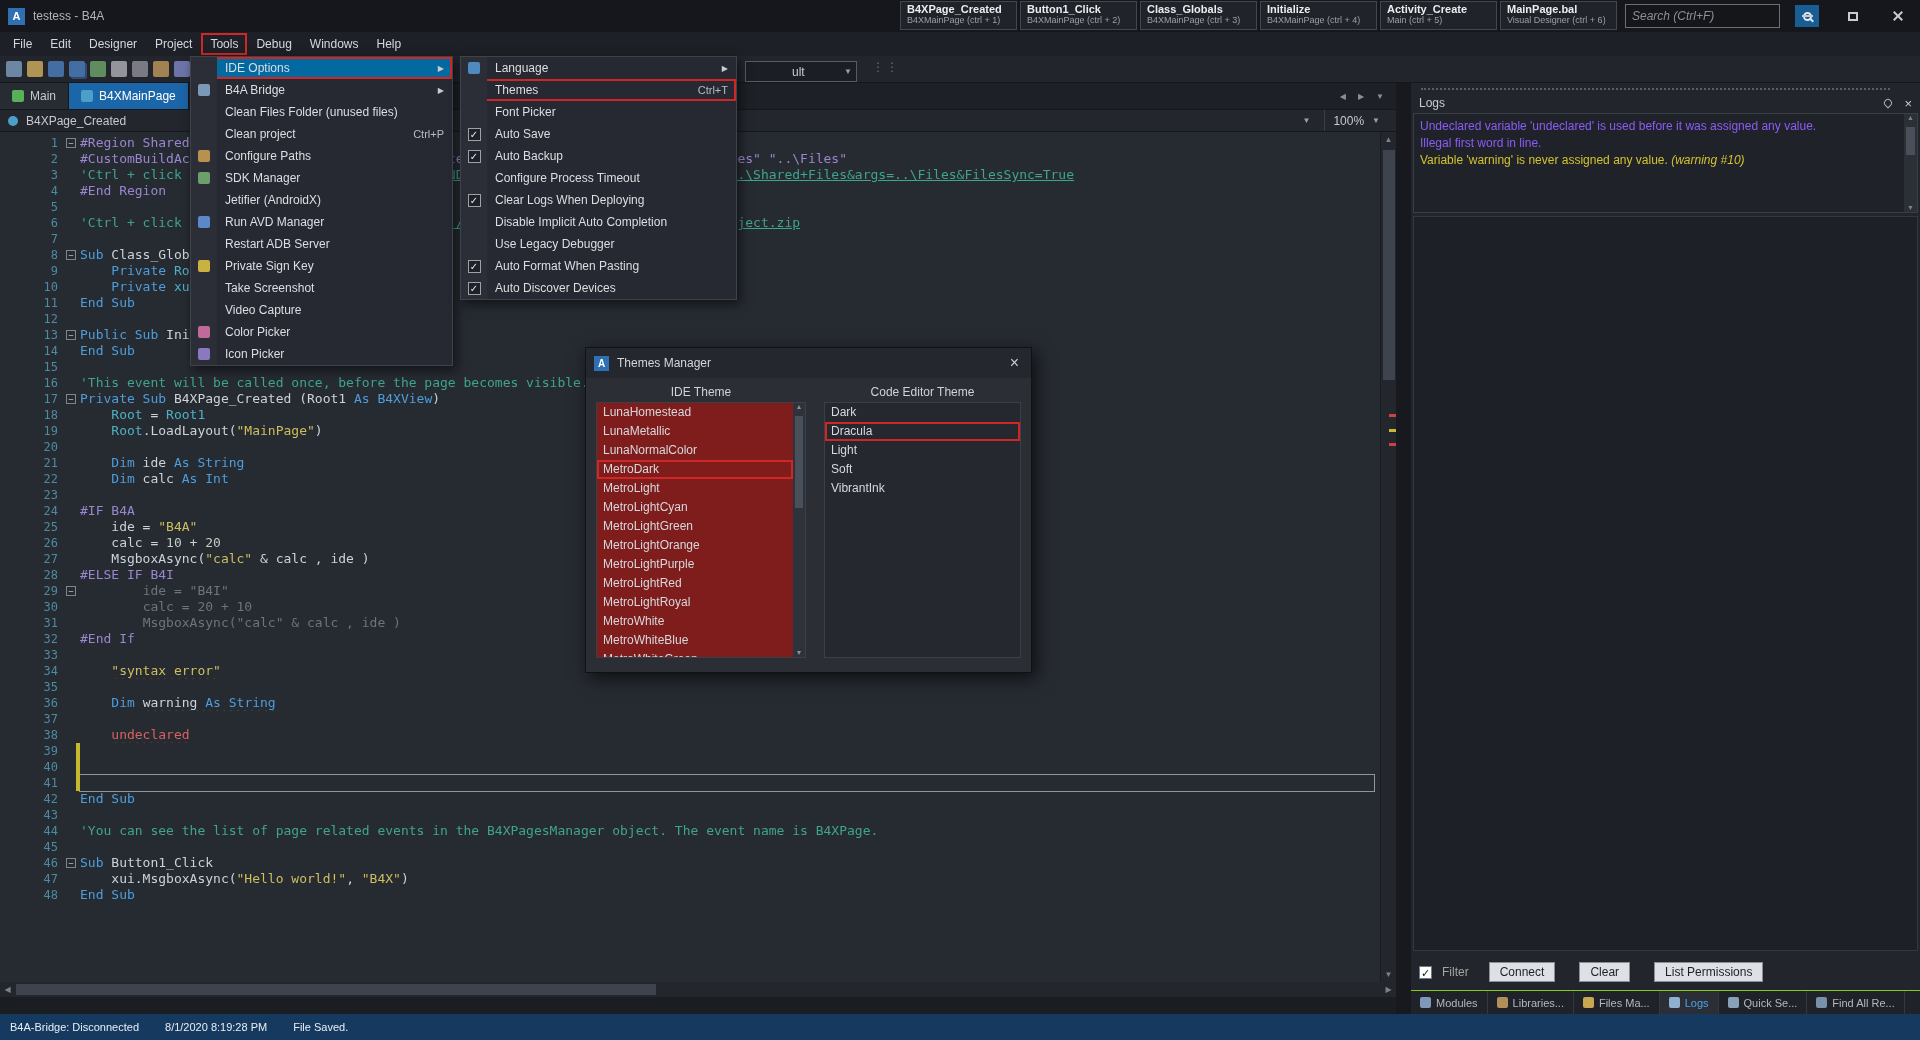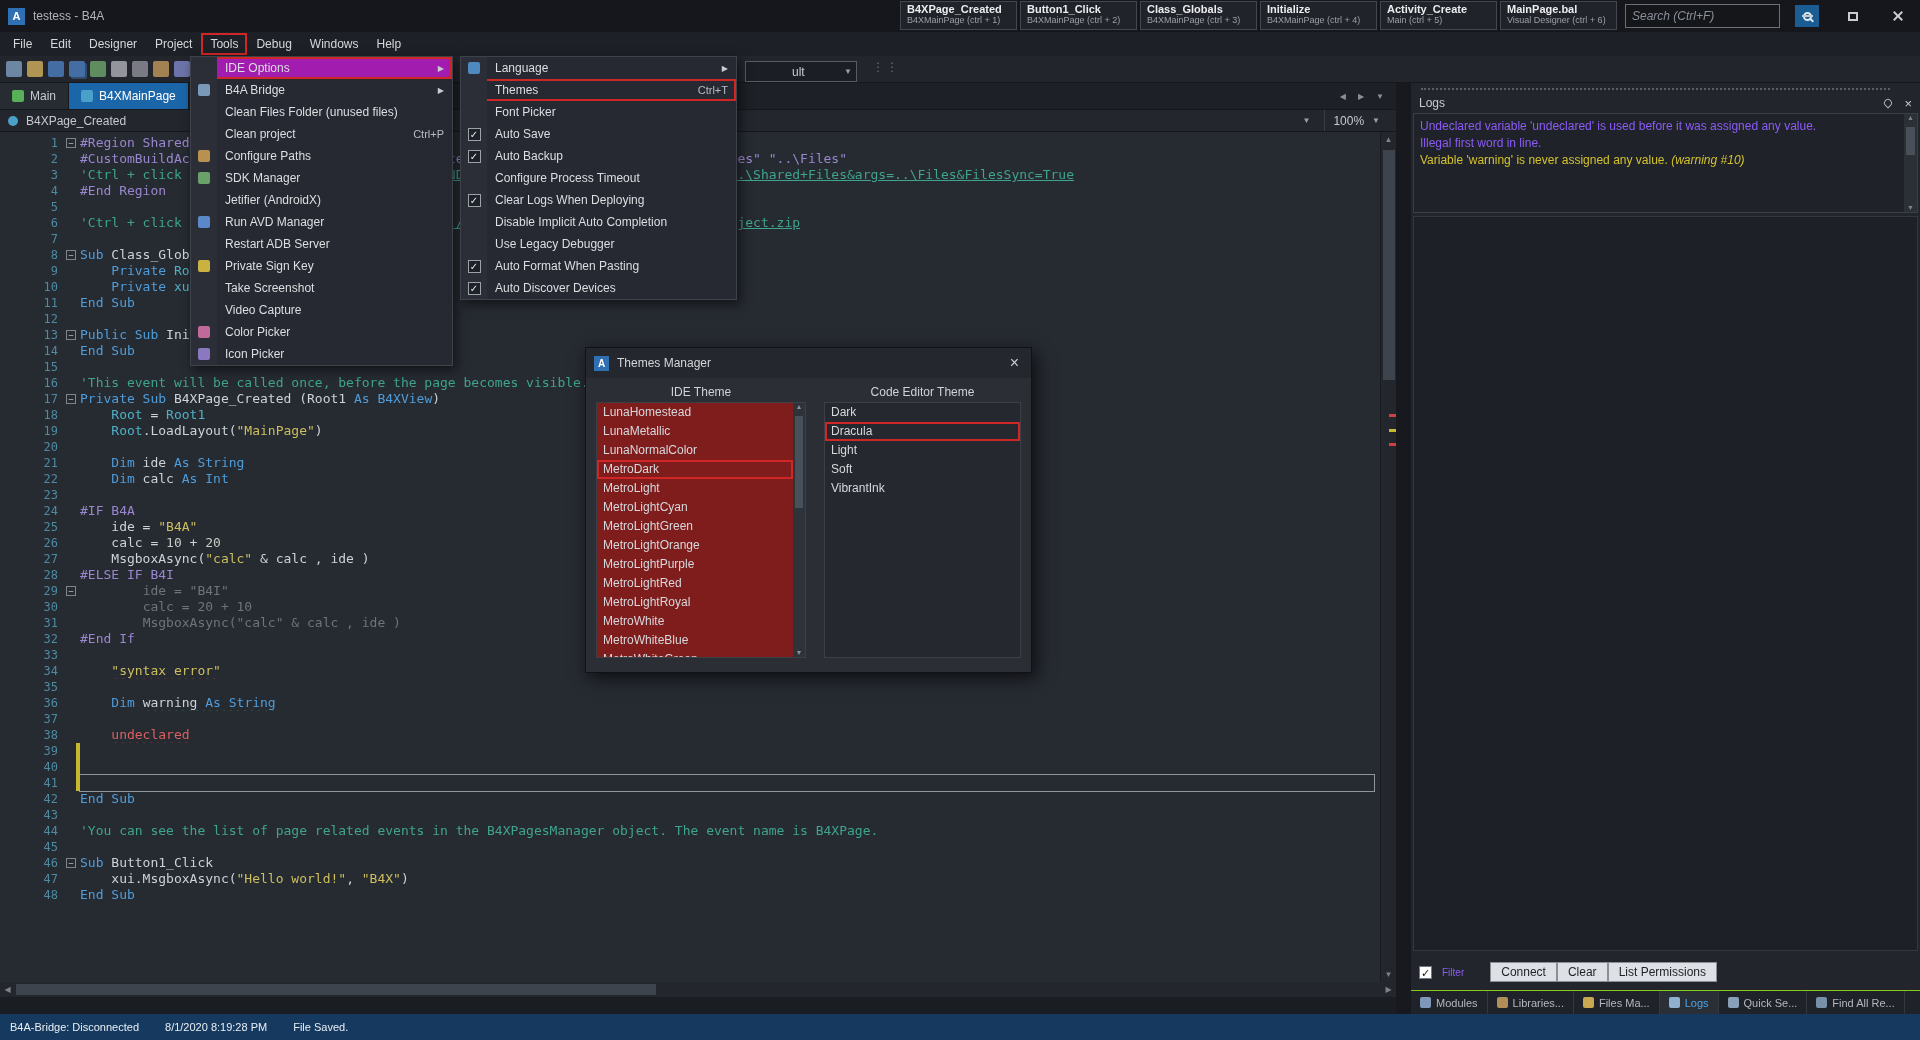--- a/index.html
+++ b/index.html
@@ -98,38 +98,38 @@
 .log-line{font-size:12px;line-height:17px;white-space:nowrap}
 .log-error{color:#8b5cf6}
 .log-warning{color:#d3c22f}
 .log-suffix{font-style:italic}
 .err-sb{position:absolute;right:0;top:0;bottom:0;width:13px;background:#2b2f36;text-align:center;font-size:7px;color:#7a828c}
 .err-sb .sb-thumb{position:absolute;left:2px;top:13px;width:9px;height:28px;background:#4a5059}
 .err-sb .sb-down{position:absolute;bottom:1px;left:0;right:0}
 .big-box{flex:1;margin:3px 2px;background:#1d2026;border:1px solid #33373e}
 .btn-row{height:36px;display:flex;align-items:center;gap:10px;padding:0 8px}
 .chk{width:13px;height:13px;background:#fff;border:1px solid #707880;color:#111;font-size:11px;line-height:12px;text-align:center;flex:none}
-.filter-label{font-size:10px;color:#8b5cf6;margin-right:16px}
+.filter-label{font-size:12px;color:#a3a3a3;margin-right:10px}
 .btn{background:#dde0e4;border:1px solid #888f97;color:#1e2126;font-size:12px;padding:2px 10px;font-family:"Liberation Sans",sans-serif}
 #panel-tabs{height:24px;display:flex;border-top:1px solid #84cc16;background:#1f2228;align-items:stretch}
 .ptab{display:flex;align-items:center;gap:5px;padding:0 9px;font-size:11px;color:#b4b8be;border-right:1px solid #33373e;white-space:nowrap}
 .ptab-active{background:#2a2f37;color:#4da2e6}
 .ptab-ic{width:11px;height:11px;border-radius:2px;flex:none}
 .ic-modules{background:#8098b8}.ic-libraries{background:#b09058}.ic-files{background:#c8a850}
 .ic-logs{background:#90b0d0}.ic-quick-search{background:#88a0b8}.ic-find-all{background:#7890a8}
 
 
 .statusbar{height:26px;background:#163a5f;display:flex;align-items:center;gap:26px;padding:0 10px;font-size:11px;color:#e8eef4}
 
 
 .menu{position:absolute;background:#262931;border:1px solid #3e434b;box-shadow:3px 4px 10px rgba(0,0,0,.55);z-index:50}
 .tools-menu{left:190px;top:56px;width:263px}
 .ide-menu{left:460px;top:56px;width:277px}
 .mi{height:22px;display:flex;align-items:center;padding-right:8px}
-.mi-hl{background:#a21caf}
+.mi-hl{background:#0369a1}
 .red-in{box-shadow:inset 0 0 0 2px #d02626}
 .mi-icon{width:26px;align-self:stretch;background:#2b2e36;display:flex;align-items:center;justify-content:center;flex:none}
 .mi-icon.hasic::after{content:"";width:12px;height:12px;border-radius:2px;display:block}
 .ic-bridge::after{background:#7a98b8}.ic-paths::after{background:#b89050}.ic-sdk::after{background:#6aa06a}
 .ic-avd::after{background:#5a88c8}.ic-key::after{background:#c9b23f}.ic-color::after{background:#c06a9a}
 .ic-iconpick::after{background:#8a78c0}.ic-language::after{background:#4e8ac0}
 .mi-label{flex:1;font-size:12px;color:#dcdee2;padding-left:8px;white-space:nowrap}
 .mi-short{font-size:11px;color:#b8bcc2;margin-left:28px}
 .mi-arr{font-size:8px;color:#c8ccd2;margin-left:10px}
 .chk-box{width:13px;height:13px;border:1px solid #9aa2aa;background:#1e2127;color:#e8eaec;font-size:10px;line-height:12px;text-align:center}
@@ -352,21 +352,21 @@
         <div class="err-sb">
           <div>▲</div>
           <div class="sb-thumb"></div>
           <div class="sb-down">▼</div>
         </div>
       </div>
       <div class="big-box"></div>
       <div class="btn-row">
         <span class="chk">✓</span>
         <span class="filter-label">Filter</span>
-        <span id="log-buttons" style="display:flex;gap:0">
+        <span id="log-buttons" style="display:flex;gap:24px">
             <button class="btn">Connect</button>
             <button class="btn">Clear</button>
             <button class="btn">List Permissions</button>
           </span>
       </div>
       <div id="panel-tabs">
           <div class="ptab">
             <span class="ptab-ic ic-modules"></span>
             <span>Modules</span>
           </div>

